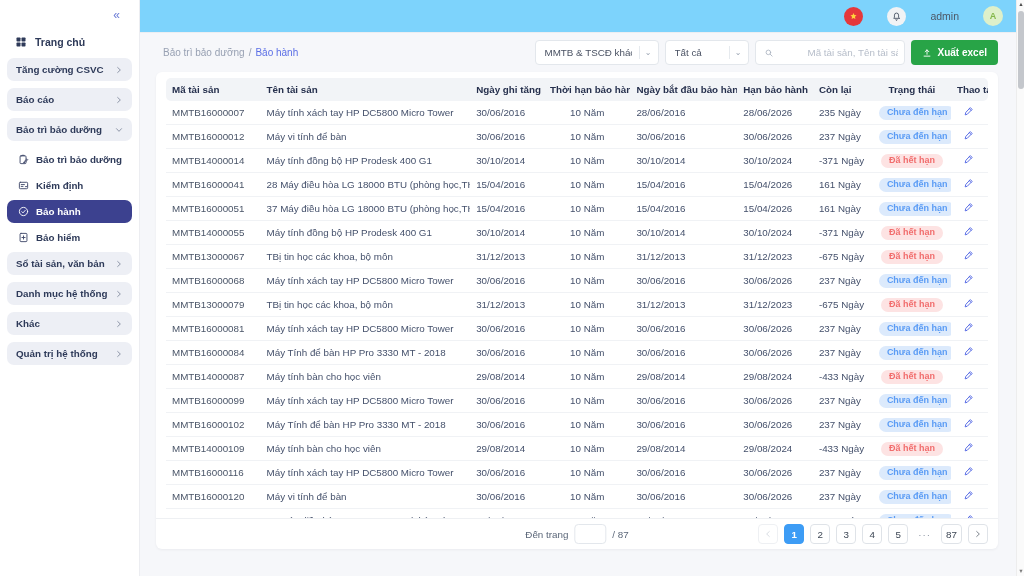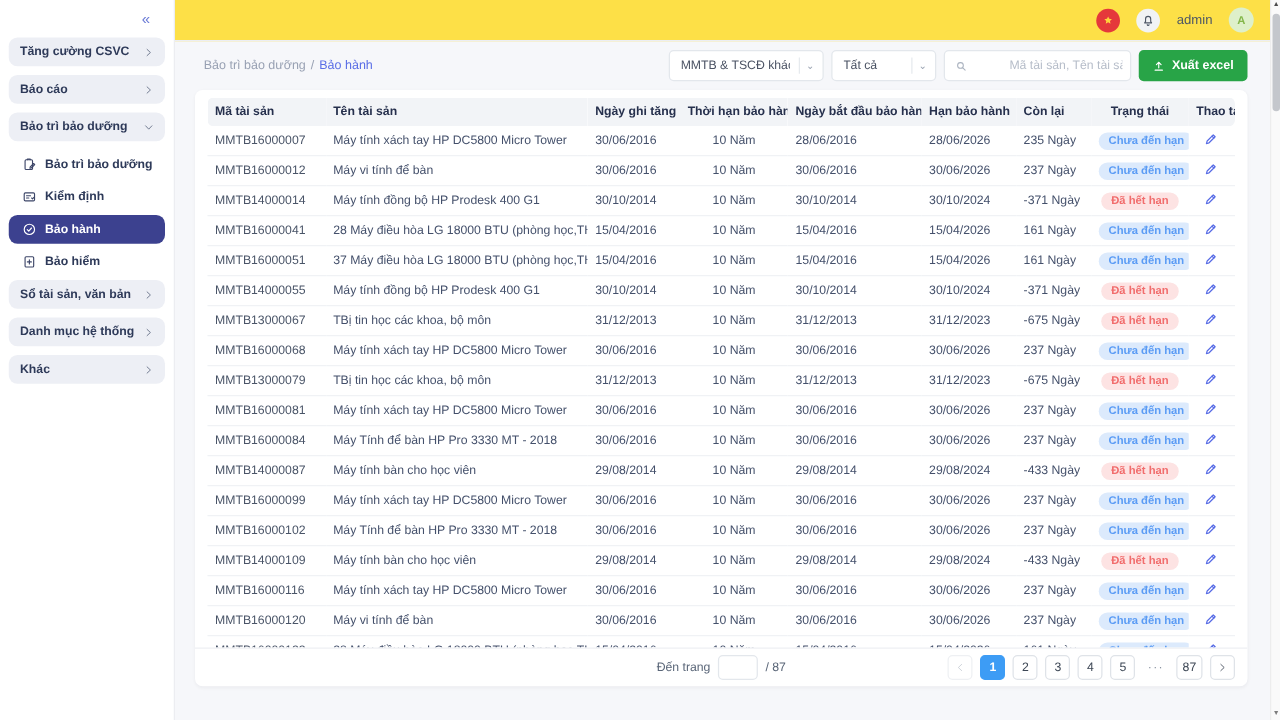--- a/index.html
+++ b/index.html
@@ -12,21 +12,21 @@
   .nav-home { display: flex; align-items: center; gap: 8px; padding: 6px 8px 10px; font-size: 10.5px; font-weight: 700; color: #2e3a59; }
   .nav-home svg { width: 12px; height: 12px; color: #2e3a59; }
   .nav-group { background: #edeff5; border-radius: 7px; margin: 0 0 7px; padding: 6px 9px; display: flex; justify-content: space-between; align-items: center; font-size: 9.8px; color: #2e3a59; font-weight: 600; cursor: pointer; }
   .nav-group svg { width: 8px; height: 8px; color: #5d6880; }
   .nav-sub { display: flex; align-items: center; gap: 7px; padding: 6px 9px 6px 11px; margin: 0 0 3px; font-size: 9.8px; color: #2e3a59; font-weight: 600; border-radius: 7px; cursor: pointer; }
   .nav-sub svg { width: 11px; height: 11px; color: #3d4668; flex: 0 0 auto; }
   .nav-sub.active { background: #3c418f; color: #fff; }
   .nav-sub.active svg { color: #fff; }
 
   
-  .topbar { position: absolute; left: 140px; top: 0; right: 8px; height: 33px; background: #fde047; border-bottom: 1px solid #eceef2; display: flex; align-items: center; justify-content: flex-end; gap: 13px; padding-right: 13px; z-index: 2; }
+  .topbar { position: absolute; left: 140px; top: 0; right: 8px; height: 33px; background: #7dd3fc; border-bottom: 1px solid #eceef2; display: flex; align-items: center; justify-content: flex-end; gap: 24px; padding-right: 13px; z-index: 2; }
   .flag-btn { width: 19px; height: 19px; border-radius: 50%; background: #e5383b; display: flex; align-items: center; justify-content: center; cursor: pointer; }
   .flag-btn svg { width: 11px; height: 11px; }
   .bell-btn { width: 19px; height: 19px; border-radius: 50%; background: #f1f3f5; display: flex; align-items: center; justify-content: center; color: #4d5766; cursor: pointer; }
   .bell-btn svg { width: 11px; height: 11px; }
   .username { font-size: 10.5px; color: #4d5766; }
   .avatar { width: 20px; height: 20px; border-radius: 50%; background: #def0ca; color: #84b74a; font-size: 9px; font-weight: 700; display: flex; align-items: center; justify-content: center; }
 
   
   .content { position: absolute; left: 140px; top: 33px; right: 8px; bottom: 0; background: #f6f7fa; }
   .toolbar { height: 39px; display: flex; align-items: center; padding: 0 18px 0 23px; }
@@ -82,20 +82,31 @@
   .sb-thumb { position: absolute; left: 1px; top: 11px; width: 6px; height: 78px; background: #c4c7cc; border-radius: 3px; }
 </style>
 </head>
 <body>
 
 <div class="screen">
 
   <aside class="sidebar">
     <div class="collapse-btn">«</div>
     <nav id="sidebar-nav">
+        <div class="nav-home">
+          <span class="icn" style="display: inline-flex;">
+            <svg viewBox="0 0 24 24" fill="currentColor">
+              <rect x="3" y="3" width="8" height="8" rx="1.5"></rect>
+              <rect x="13" y="3" width="8" height="8" rx="1.5"></rect>
+              <rect x="3" y="13" width="8" height="8" rx="1.5"></rect>
+              <rect x="13" y="13" width="8" height="8" rx="1.5"></rect>
+            </svg>
+          </span>
+          <span>Trang chủ</span>
+        </div>
         <div class="nav-group">
           <span>Tăng cường CSVC</span>
           <span class="icn" style="display: inline-flex;">
             <svg viewBox="0 0 24 24" fill="none" stroke="currentColor" stroke-width="2" stroke-linecap="round" stroke-linejoin="round">
               <polyline points="8 4.5 16 12 8 19.5"></polyline>
             </svg>
           </span>
         </div>
         <div class="nav-group">
           <span>Báo cáo</span>
@@ -162,20 +173,28 @@
         <div class="nav-group">
           <span>Danh mục hệ thống</span>
           <span class="icn" style="display: inline-flex;">
             <svg viewBox="0 0 24 24" fill="none" stroke="currentColor" stroke-width="2" stroke-linecap="round" stroke-linejoin="round">
               <polyline points="8 4.5 16 12 8 19.5"></polyline>
             </svg>
           </span>
         </div>
         <div class="nav-group">
           <span>Khác</span>
+          <span class="icn" style="display: inline-flex;">
+            <svg viewBox="0 0 24 24" fill="none" stroke="currentColor" stroke-width="2" stroke-linecap="round" stroke-linejoin="round">
+              <polyline points="8 4.5 16 12 8 19.5"></polyline>
+            </svg>
+          </span>
+        </div>
+        <div class="nav-group">
+          <span>Quản trị hệ thống</span>
           <span class="icn" style="display: inline-flex;">
             <svg viewBox="0 0 24 24" fill="none" stroke="currentColor" stroke-width="2" stroke-linecap="round" stroke-linejoin="round">
               <polyline points="8 4.5 16 12 8 19.5"></polyline>
             </svg>
           </span>
         </div>
       </nav>
   </aside>
 
   <header class="topbar">

